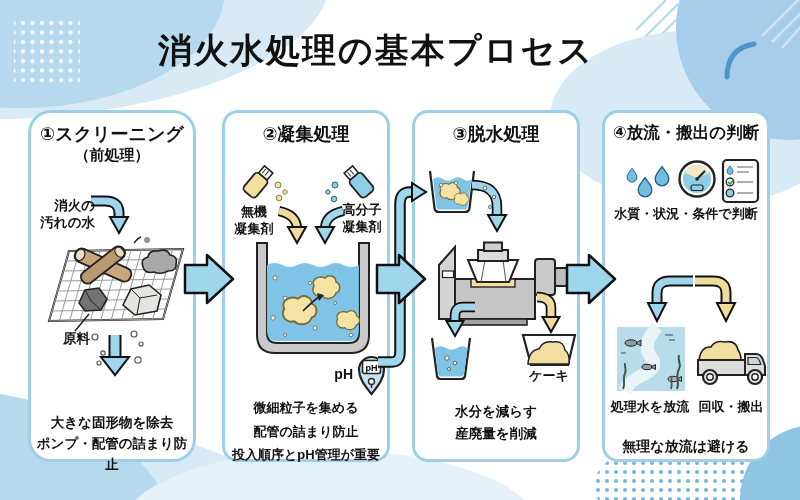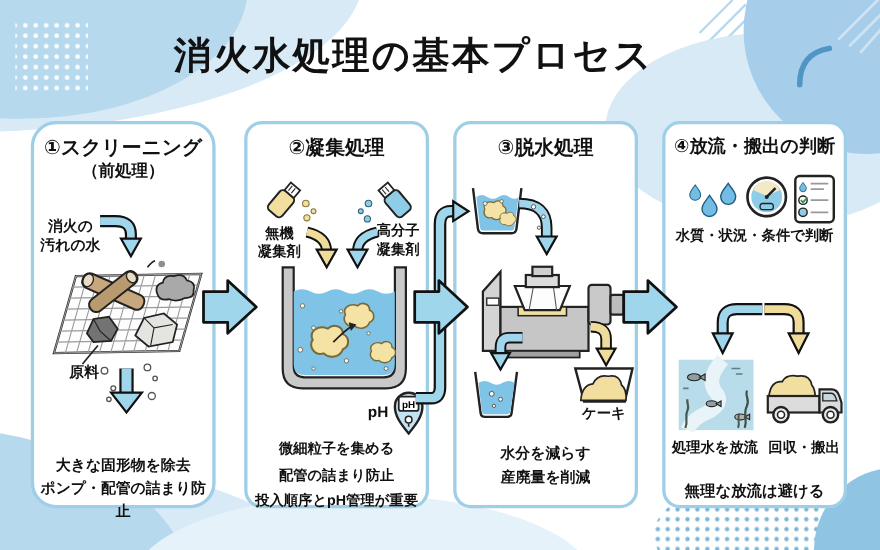--- a/index.html
+++ b/index.html
@@ -112,21 +112,21 @@
         <circle cx="68" cy="250" r="2"></circle>
     </g>
     <g>
       <path d="M 84,222 V 246" stroke="#111" stroke-width="13" fill="none"></path>
       <path d="M 84,222 V 246" stroke="#9fd6ec" stroke-width="9" fill="none"></path>
       <polygon points="70,244 98,244 84,262" fill="#9fd6ec" stroke="#111" stroke-width="2"></polygon>
     </g>
   </svg>
   <div class="h1">①スクリーニング</div>
   <div class="h2">（前処理）</div>
-  <div class="lbl" style="left:2px;top:84px;width:62px;text-align:center;">
+  <div class="lbl" style="left:2px;top:84px;width:62px;text-align:right;">
     <div>消火の</div>
     <div>汚れの水</div>
   </div>
   <div class="lbl" style="left:13px;top:217px;margin-left:19px;">原料</div>
   <div class="cap" style="top:299px;line-height:21px;">
     <div>大きな固形物を除去</div>
     <div>ポンプ・配管の詰まり防止</div>
   </div>
 </div>
 

